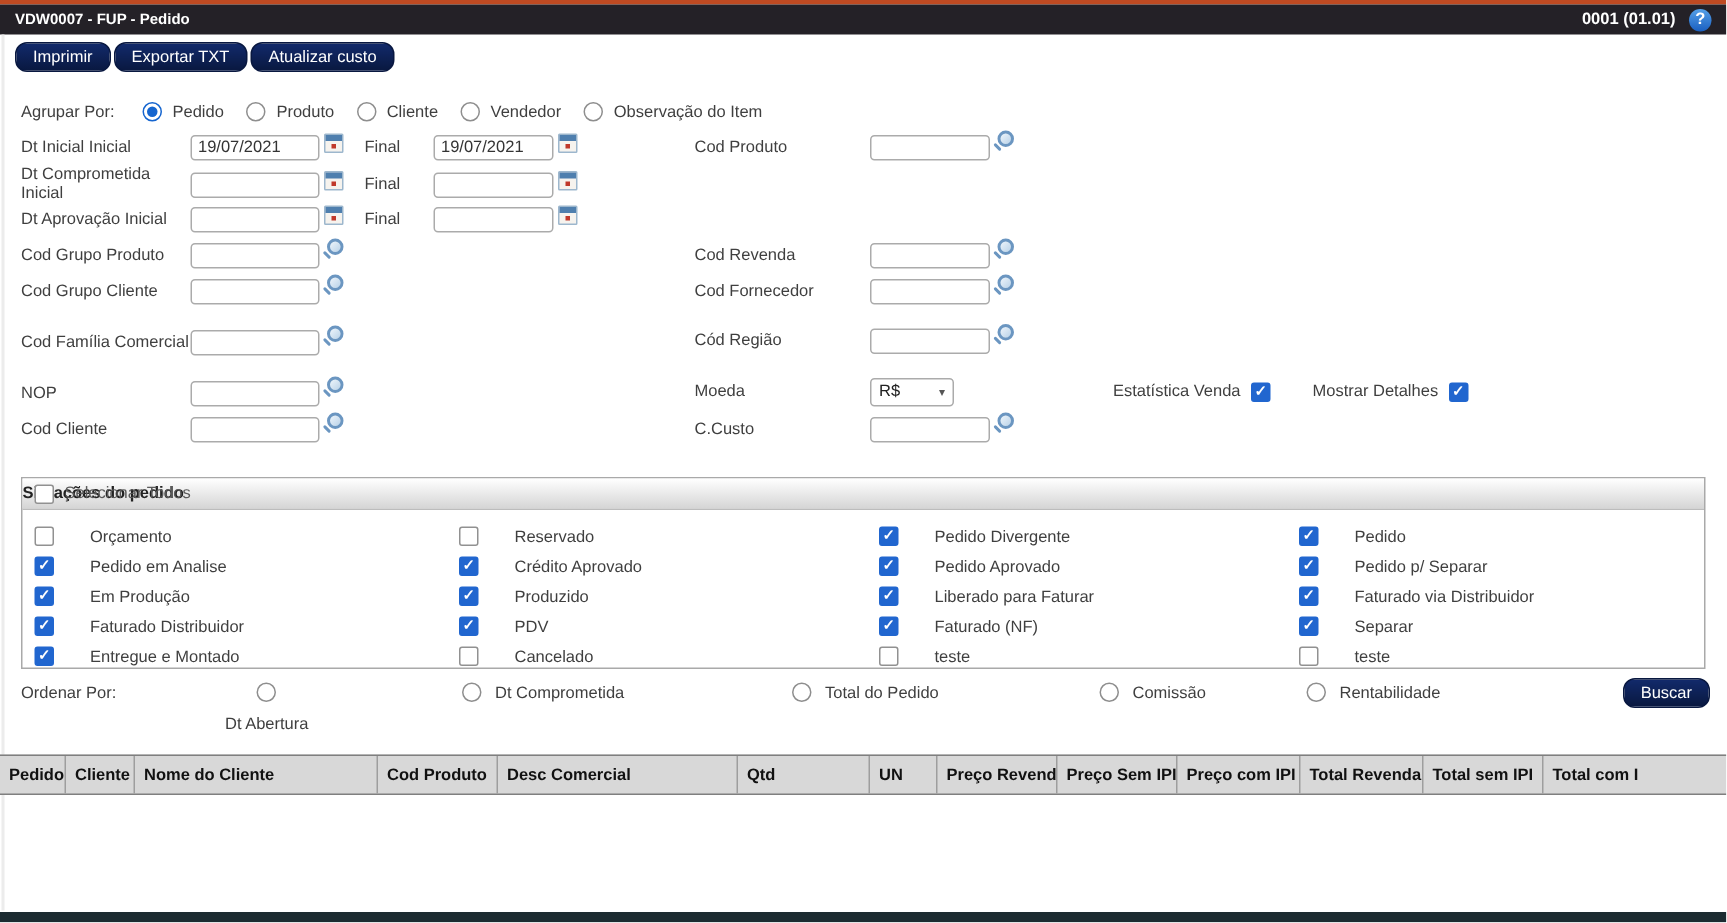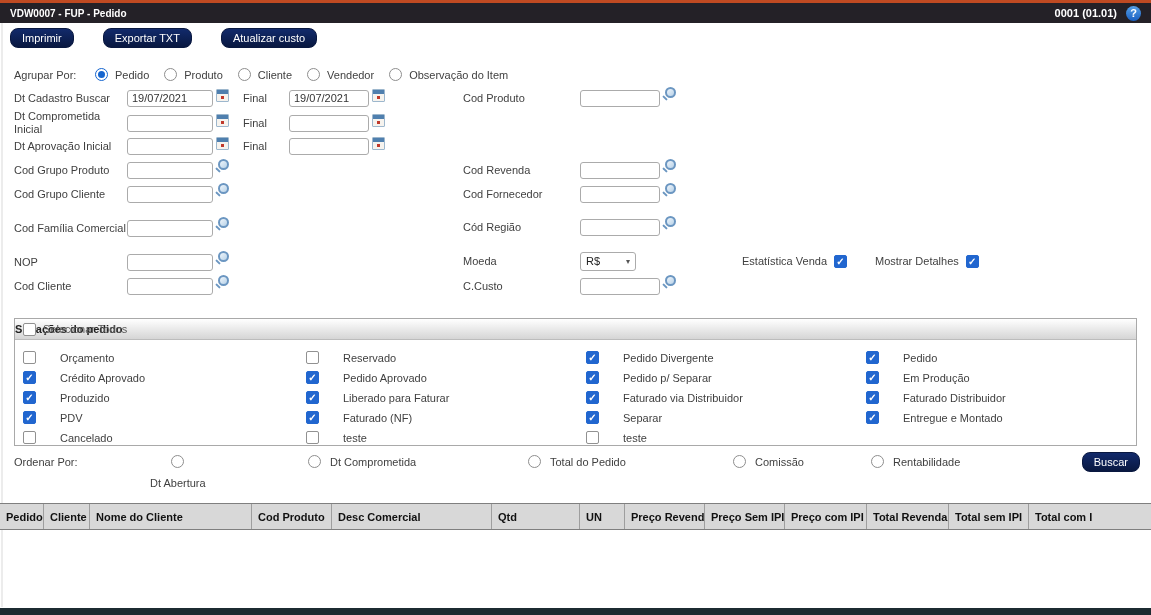--- a/index.html
+++ b/index.html
@@ -9,21 +9,21 @@
   .topline{position:absolute;left:0;top:0;width:1151px;height:3px;background:#bf4a22;}
   .titlebar{position:absolute;left:0;top:3px;width:1151px;height:20px;background:#242127;
             display:flex;align-items:center;justify-content:space-between;padding:0 10px;box-sizing:border-box;}
   .titlebar .ttl{color:#fff;font-weight:bold;font-size:10px;}
   .titlebar .right{display:flex;align-items:center;gap:9px;}
   .titlebar .ver{color:#fff;font-weight:bold;font-size:11px;}
   .helpicon{width:15px;height:15px;border-radius:50%;background:linear-gradient(#55a0e8,#1a5fc0);
             color:#fff;font-weight:bold;font-size:11px;display:flex;align-items:center;justify-content:center;cursor:pointer;}
   .frameline{position:absolute;left:1px;top:23px;bottom:8px;width:2px;background:#ececec;}
   
-  .toolbar{position:absolute;left:10px;top:28px;display:flex;gap:29px;}
+  .toolbar{position:absolute;left:10px;top:28px;display:flex;gap:2px;}
   .btn{background:linear-gradient(#122a6b,#091840);color:#fff;border:1px solid #091840;border-radius:8px;
        padding:3px 11px;font-size:11px;font-family:"Liberation Sans",sans-serif;cursor:pointer;}
   
   .radio{width:13px;height:13px;border:1px solid #8e8e8e;border-radius:50%;background:#fff;
          display:inline-block;box-sizing:border-box;flex:none;cursor:pointer;}
   .radio.on{border-color:#1565cf;}
   .radio.on::after{content:"";display:block;width:7px;height:7px;border-radius:50%;background:#1565cf;margin:2px;}
   .cb{width:13px;height:13px;border:1px solid #919191;border-radius:2px;background:#fff;
       display:inline-block;box-sizing:border-box;flex:none;cursor:pointer;}
   .cb.on{background:#2166cf;border-color:#2166cf;}
@@ -120,21 +120,21 @@
     </span>
     <span class="opt">
       <span class="radio"></span>
       <span>Observação do Item</span>
     </span>
   </div>
 
   <div class="formarea">
 
     <div class="frow" style="left:14px;top:2px;">
-      <span class="lab">Dt Cadastro Buscar</span>
+      <span class="lab">Dt Inicial Inicial</span>
       <input class="tin" value="19/07/2021" style="">
       <span class="cal"></span>
       <span class="finlab">Final</span>
       <input class="tin short" value="19/07/2021" style="">
       <span class="cal"></span>
     </div>
     <div class="frow tall" style="left:14px;top:22px;">
       <span class="lab">Dt Comprometida Inicial</span>
       <input class="tin" value="" style="">
       <span class="cal"></span>
@@ -239,20 +239,24 @@
           <span class="cb"></span>
           <span>Reservado</span>
         </span>
       <span class="sitem">
           <span class="cb on"></span>
           <span>Pedido Divergente</span>
         </span>
       <span class="sitem">
           <span class="cb on"></span>
           <span>Pedido</span>
+        </span>
+      <span class="sitem">
+          <span class="cb on"></span>
+          <span>Pedido em Analise</span>
         </span>
       <span class="sitem">
           <span class="cb on"></span>
           <span>Crédito Aprovado</span>
         </span>
       <span class="sitem">
           <span class="cb on"></span>
           <span>Pedido Aprovado</span>
         </span>
       <span class="sitem">

